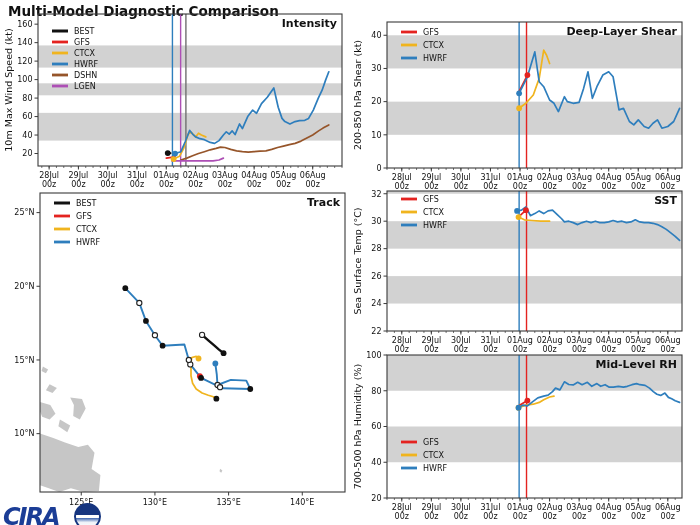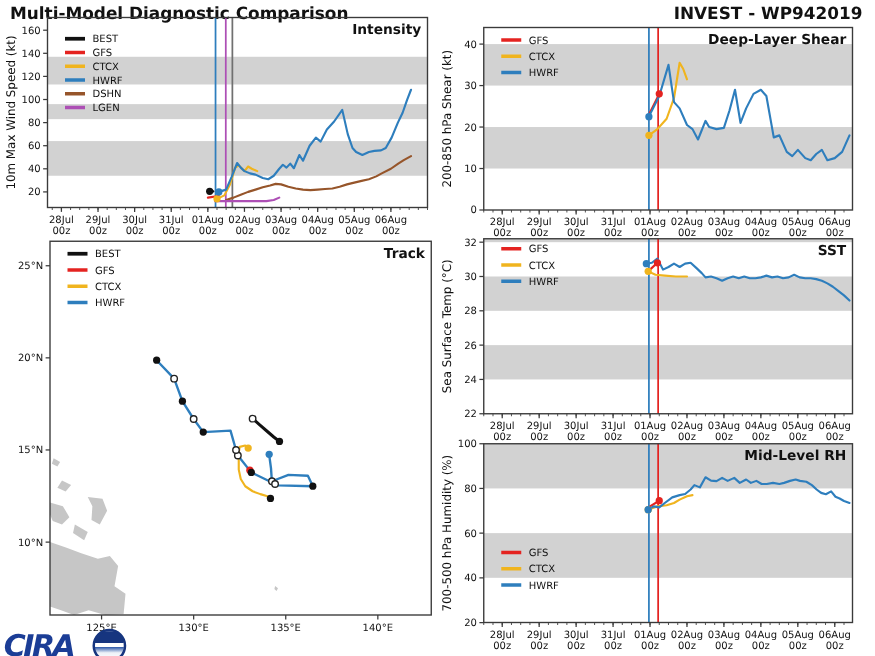--- a/index.html
+++ b/index.html
@@ -13,21 +13,20 @@
   .logo-globe{display:inline-block;width:27px;height:27px;border-radius:50%;
     background:linear-gradient(#16357f 0%,#16357f 42%,#ffffff 42%,#ffffff 55%,#2a56a8 55%,#eef2f8 75%,#ffffff 100%);
     border:2px solid #16357f;box-sizing:border-box;}
   svg text{font-family:"DejaVu Sans",sans-serif;}
 </style>
 </head>
 <body>
 
 <div class="page">
   <div class="title-left">Multi-Model Diagnostic Comparison</div>
-  <div class="title-right">INVEST - WP942019</div>
   <svg id="fig" width="700" height="525">
       <g>
         <rect x="38" y="112.8693009118541" width="304" height="27.720364741641347" fill="#d2d2d2"></rect>
         <rect x="38" y="83.30091185410335" width="304" height="12.01215805471125" fill="#d2d2d2"></rect>
         <rect x="38" y="45.41641337386018" width="304" height="22.176291793313084" fill="#d2d2d2"></rect>
         <line x1="172.4277456647399" x2="172.4277456647399" y1="14" y2="166" stroke="#2e7ebd" stroke-width="1.4"></line>
         <line x1="180.6281310211946" x2="180.6281310211946" y1="14" y2="166" stroke="#ad4fb5" stroke-width="1.4"></line>
         <line x1="185.8998073217726" x2="185.8998073217726" y1="14" y2="166" stroke="#707070" stroke-width="1.4"></line>
         <polyline points="166.3,153.1 170.7,153.1" fill="none" stroke="#111111" stroke-width="1.7" stroke-linejoin="round" stroke-linecap="round"></polyline>
         <polyline points="166.3,158.1 175.1,156.8" fill="none" stroke="#e42320" stroke-width="1.7" stroke-linejoin="round" stroke-linecap="round"></polyline>

